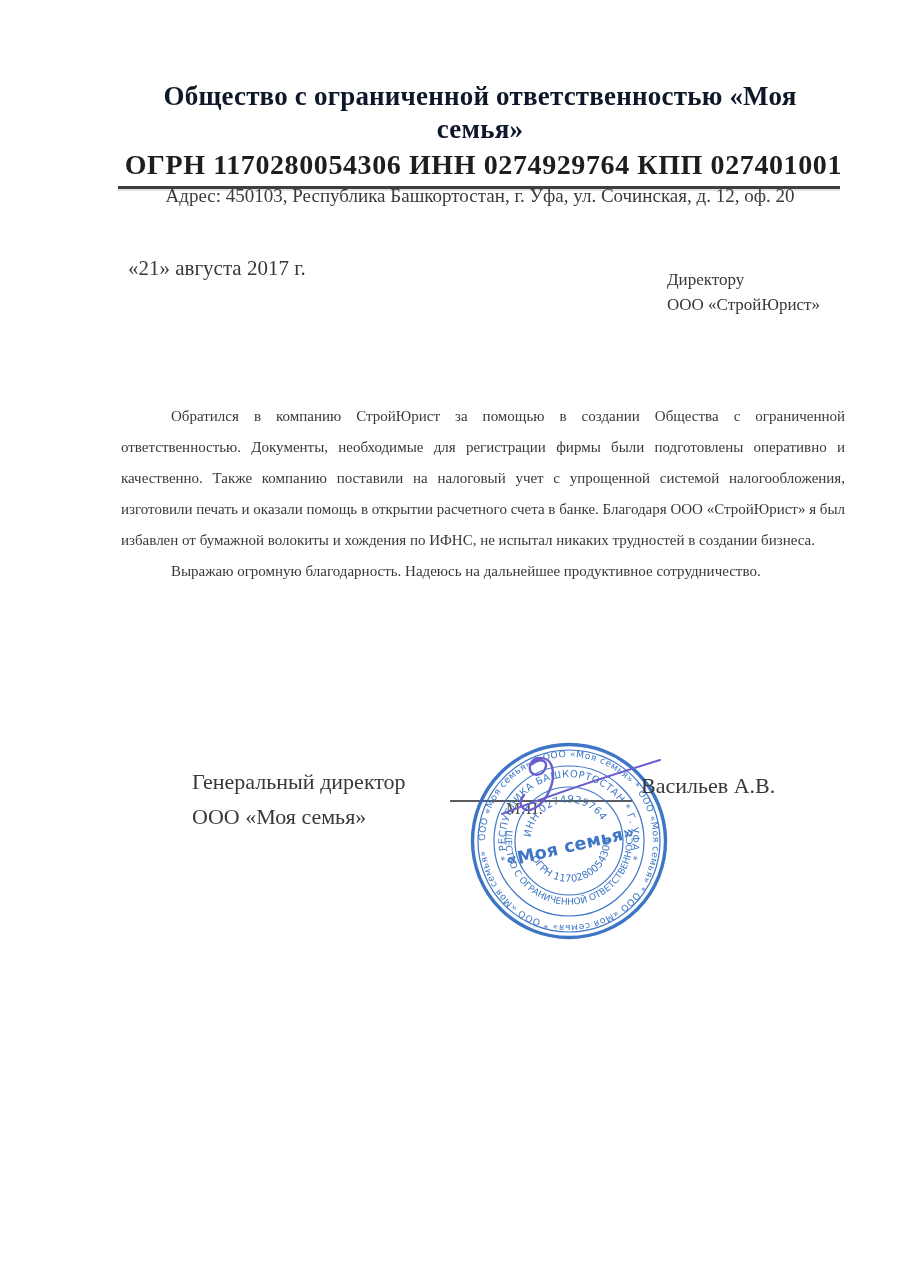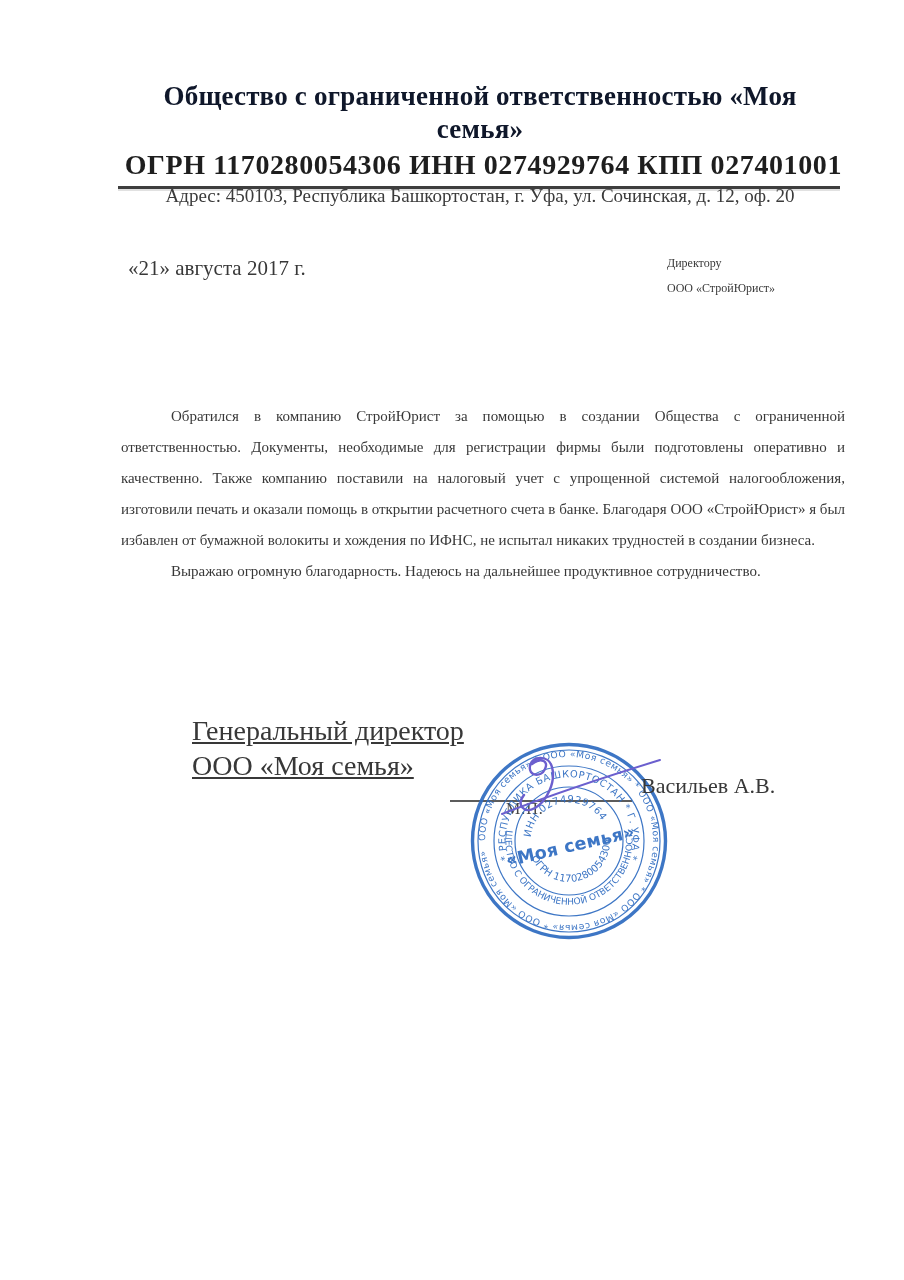--- a/index.html
+++ b/index.html
@@ -6,24 +6,24 @@
   .page{
     position:relative;width:904px;height:1280px;background:#ffffff;overflow:hidden;
     font-family:"Liberation Serif","DejaVu Serif",serif;color:var(--text,#383838);
   }
   .letterhead{position:absolute;left:118px;width:724px;top:80px;text-align:center;}
   .company-name{font-size:27px;font-weight:bold;color:#0f172a;letter-spacing:.2px;line-height:33px;}
   .reg-line{font-size:28px;font-weight:bold;color:#1e1e1e;letter-spacing:.6px;line-height:34px;margin-top:2px;text-align:right;}
   .addr-line{font-size:19px;color:#3b3b3b;margin-top:2px;line-height:24px;}
   .rule{position:absolute;left:118px;top:186px;width:722px;height:3px;background:var(--rule,#3e3e3e);box-shadow:0 2px 0 rgba(70,70,70,.16);}
   .letter-date{position:absolute;left:128px;top:256px;font-size:21px;white-space:nowrap;}
-  .recipient{position:absolute;left:667px;top:251px;font-size:12px;line-height:25px;}
+  .recipient{position:absolute;left:667px;top:267px;font-size:17px;line-height:25px;}
   .letter-body{position:absolute;left:121px;top:401px;width:724px;font-size:15px;line-height:31px;text-align:justify;text-align-last:left;}
   .letter-body p{margin:0;text-indent:50px;}
-  .sig-block{position:absolute;left:192px;top:713px;font-size:28px;line-height:35px;text-decoration:underline;}
+  .sig-block{position:absolute;left:192px;top:764px;font-size:22px;line-height:35px;}
   .sig-line{position:absolute;left:450px;top:800px;width:182px;height:2px;background:#5c5c5c;z-index:0;}
   .seal-mark{position:absolute;left:506px;top:800px;font-size:16px;color:#474747;z-index:1;letter-spacing:1px;}
   .signer-name{position:absolute;left:641px;top:773px;font-size:22px;z-index:4;white-space:nowrap;text-align:center;}
   .stamp{position:absolute;left:468px;top:740px;z-index:2;opacity:.93;}
   .stamp circle{fill:none;stroke:var(--stamp,#2f6cc1);}
   .stamp text{fill:var(--stamp,#2f6cc1);font-family:"DejaVu Sans","Liberation Sans",sans-serif;}
   .autograph{position:absolute;left:450px;top:738px;z-index:3;}
   .autograph path{fill:none;stroke:var(--ink,#6b5fce);stroke-linecap:round;stroke-linejoin:round;}
 </style>
 </head>

